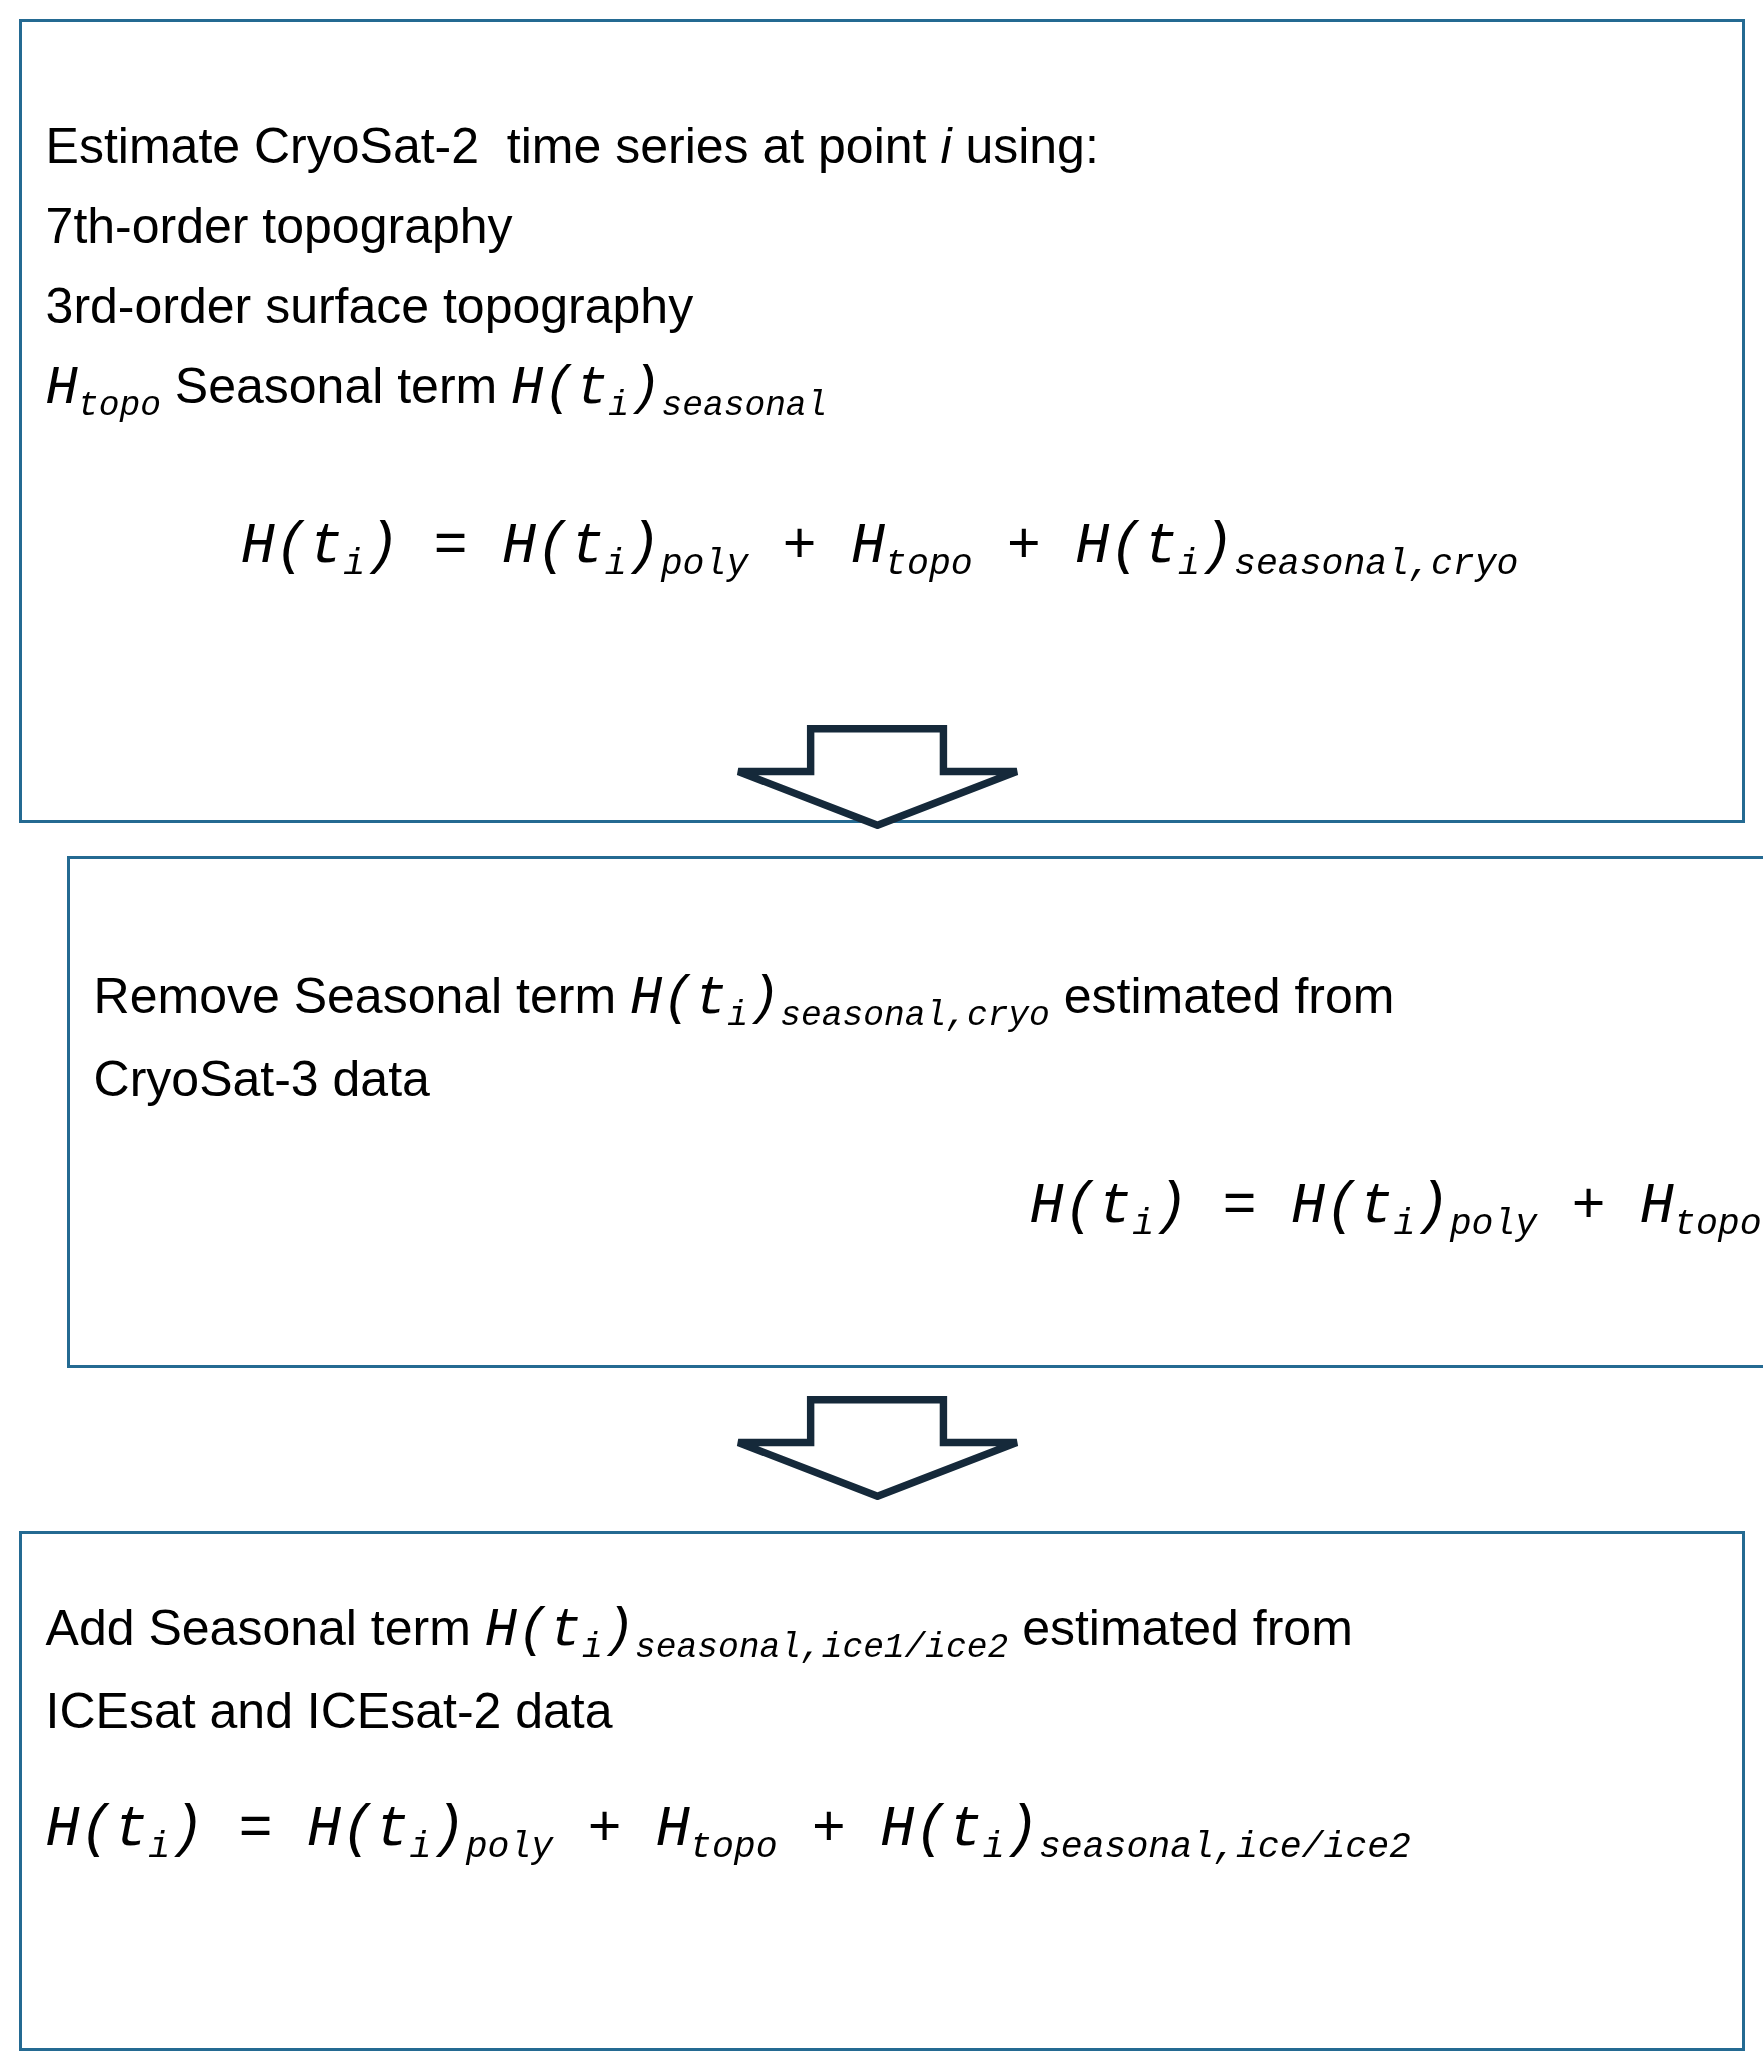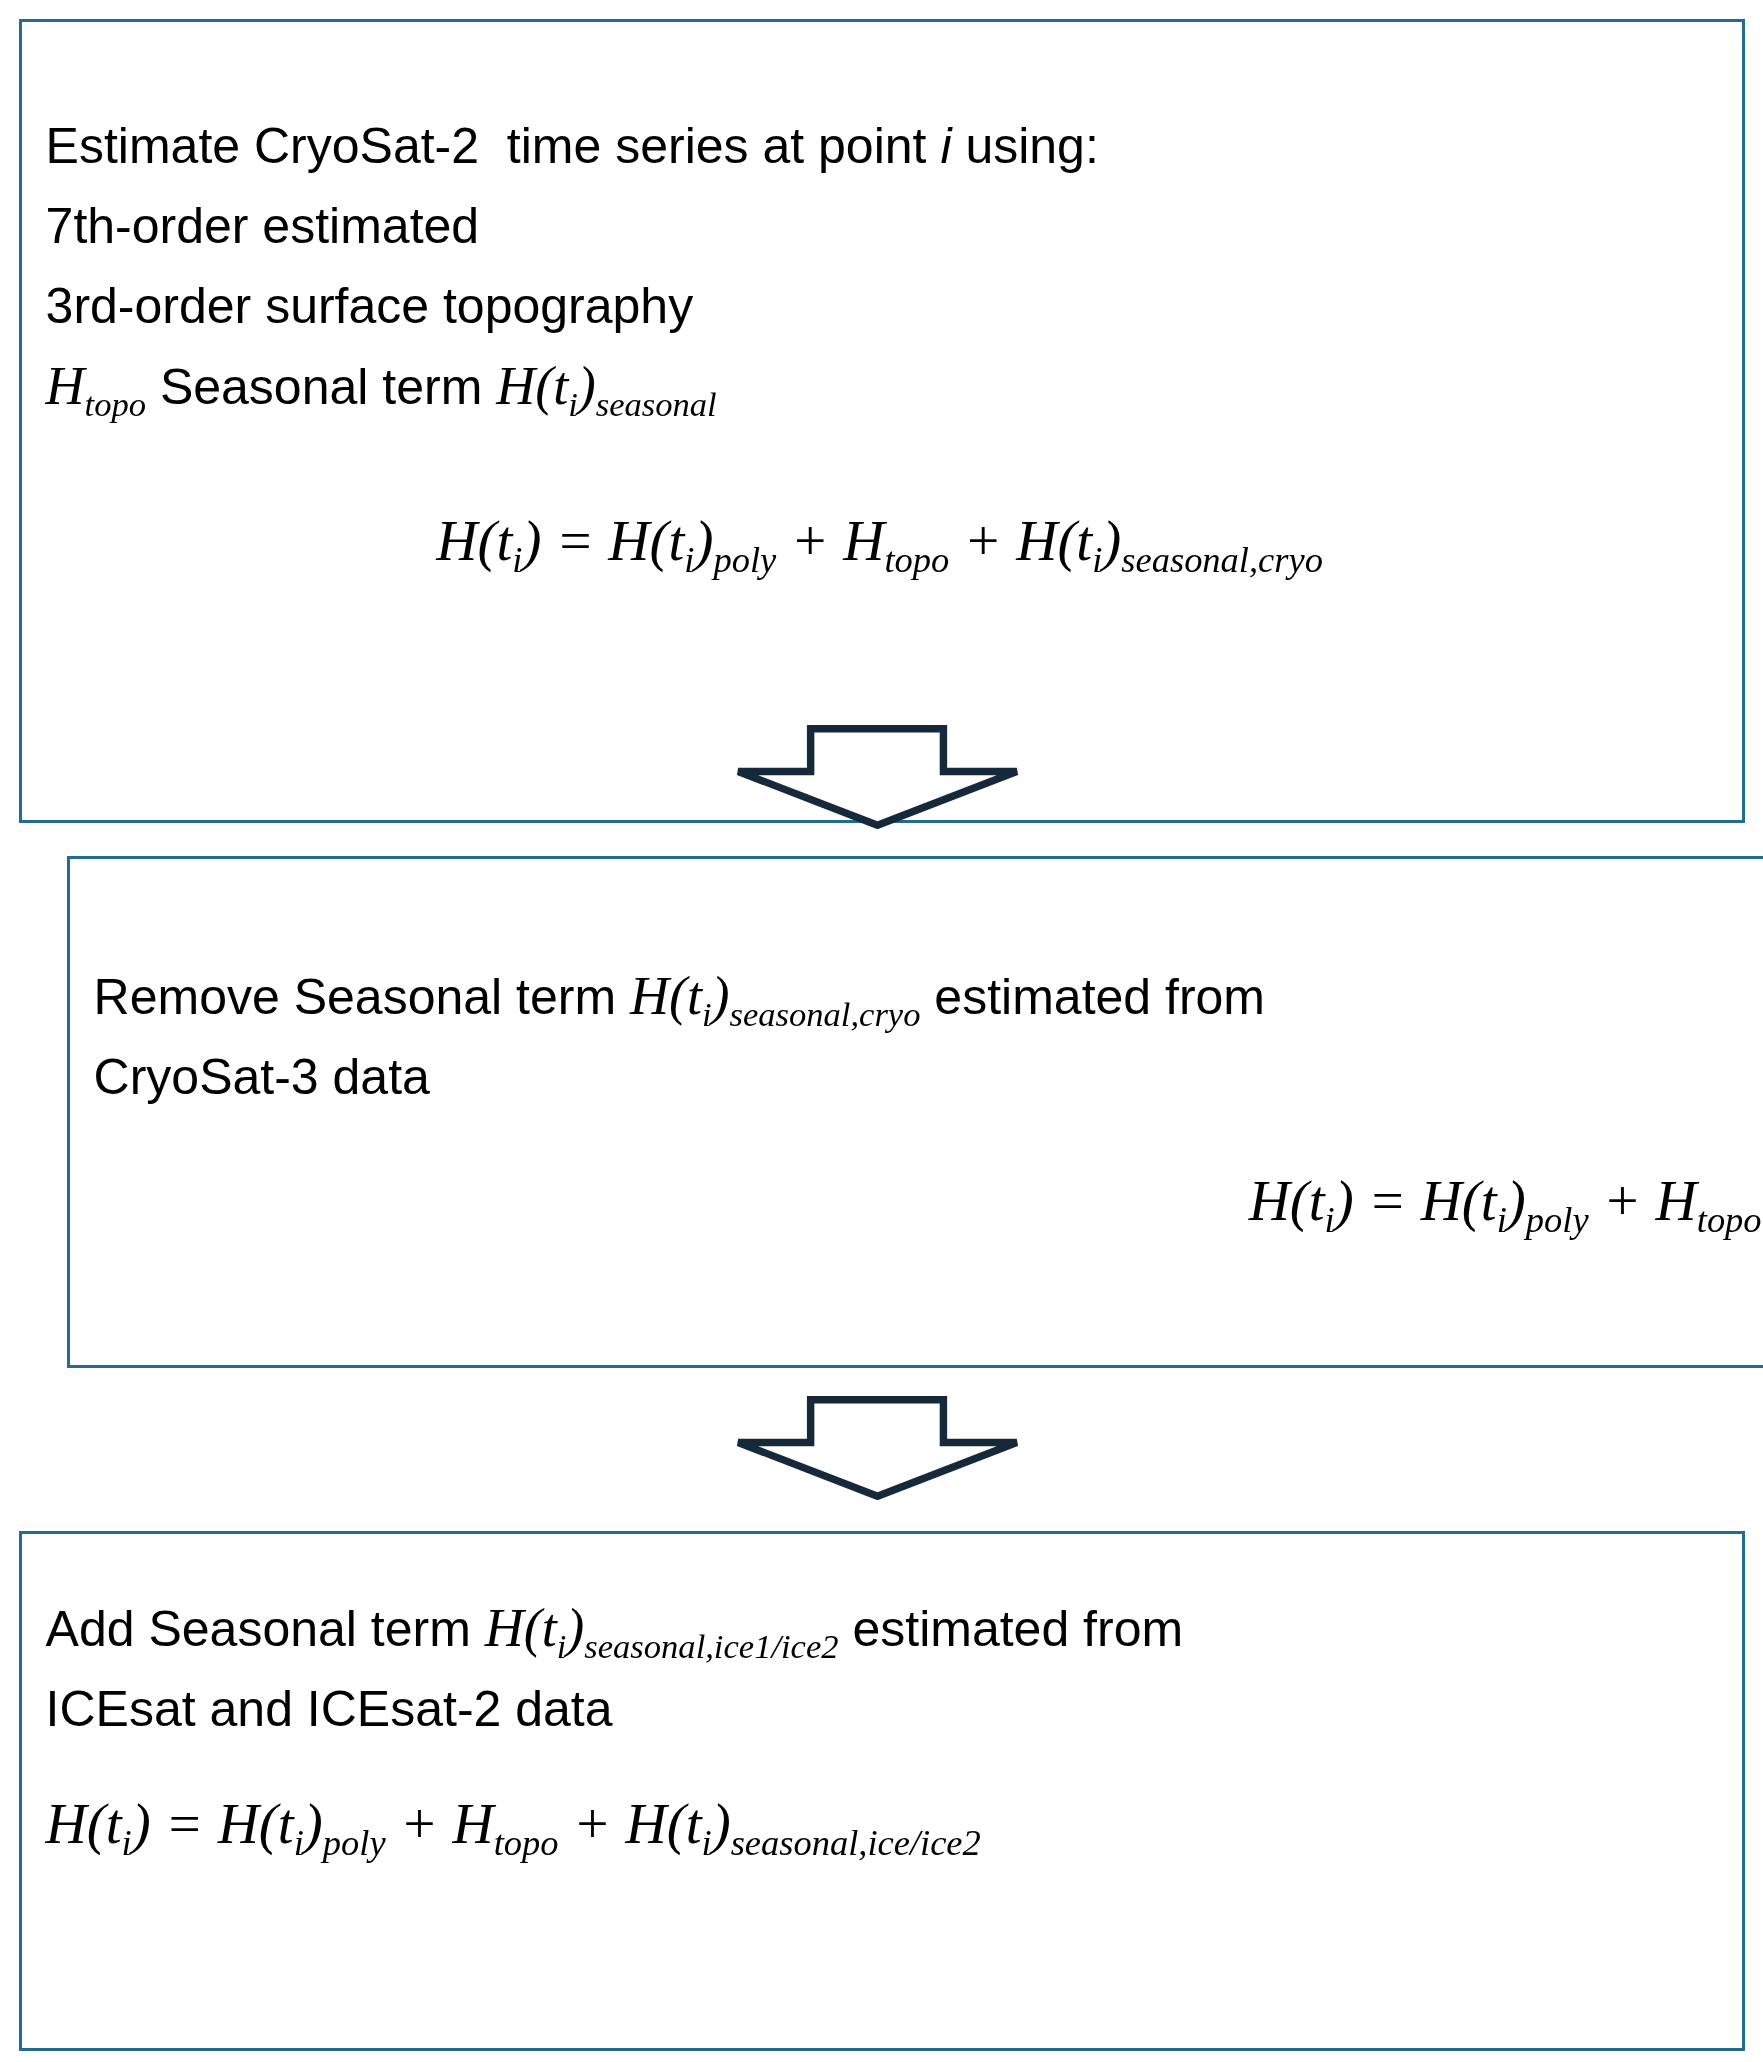--- a/index.html
+++ b/index.html
@@ -36,21 +36,21 @@
 
   .line {
     font-size: 50px;
     line-height: 80px;
     white-space: pre-wrap;
     color: var(--text-color);
   }
   .txt  { font-family: "Liberation Sans", sans-serif; }
   .ital { font-family: "Liberation Sans", sans-serif; font-style: italic; }
   .math {
-    font-family: Liberation Serif, serif;
+    font-family: Liberation Mono, monospace;
     font-style: italic;
   }
   .line .math { font-size: 1.08em; }
   sub {
     font-size: 0.64em;
     line-height: 0;
     vertical-align: sub;
   }
   .formula {
     font-size: 57px;
@@ -71,21 +71,21 @@
   #arrow2 { top: 1396px; }
   .arrow svg { display: block; width: 100%; height: 100%; }
 </style>
 </head>
 <body>
 
 <div class="canvas">
 
   <section class="box" id="box1">
     <p class="line"><span class="txt">Estimate CryoSat-2  time series at point </span><span class="ital">i</span><span class="txt"> using:</span></p>
-    <p class="line"><span class="txt">7th-order estimated</span></p>
+    <p class="line"><span class="txt">7th-order topography</span></p>
     <p class="line"><span class="txt">3rd-order surface topography</span></p>
     <p class="line"><span class="math">H<sub>topo</sub></span><span class="txt"> Seasonal term </span><span class="math">H(t<sub>i</sub>)<sub>seasonal</sub></span></p>
     <p class="formula"><span class="math">H(t<sub>i</sub>) = H(t<sub>i</sub>)<sub>poly</sub> + H<sub>topo</sub> + H(t<sub>i</sub>)<sub>seasonal,cryo</sub></span></p>
   </section>
 
   <div class="arrow" id="arrow1">
     <svg viewBox="0 0 308 112" aria-hidden="true">
       <path d="M 82 4 L 225 4 L 225 50 L 304 50 L 154 108 L 4 50 L 82 50 Z" fill="#ffffff" stroke="var(--arrow-outline)" stroke-width="8" stroke-linejoin="miter"></path>
     </svg>
   </div>

